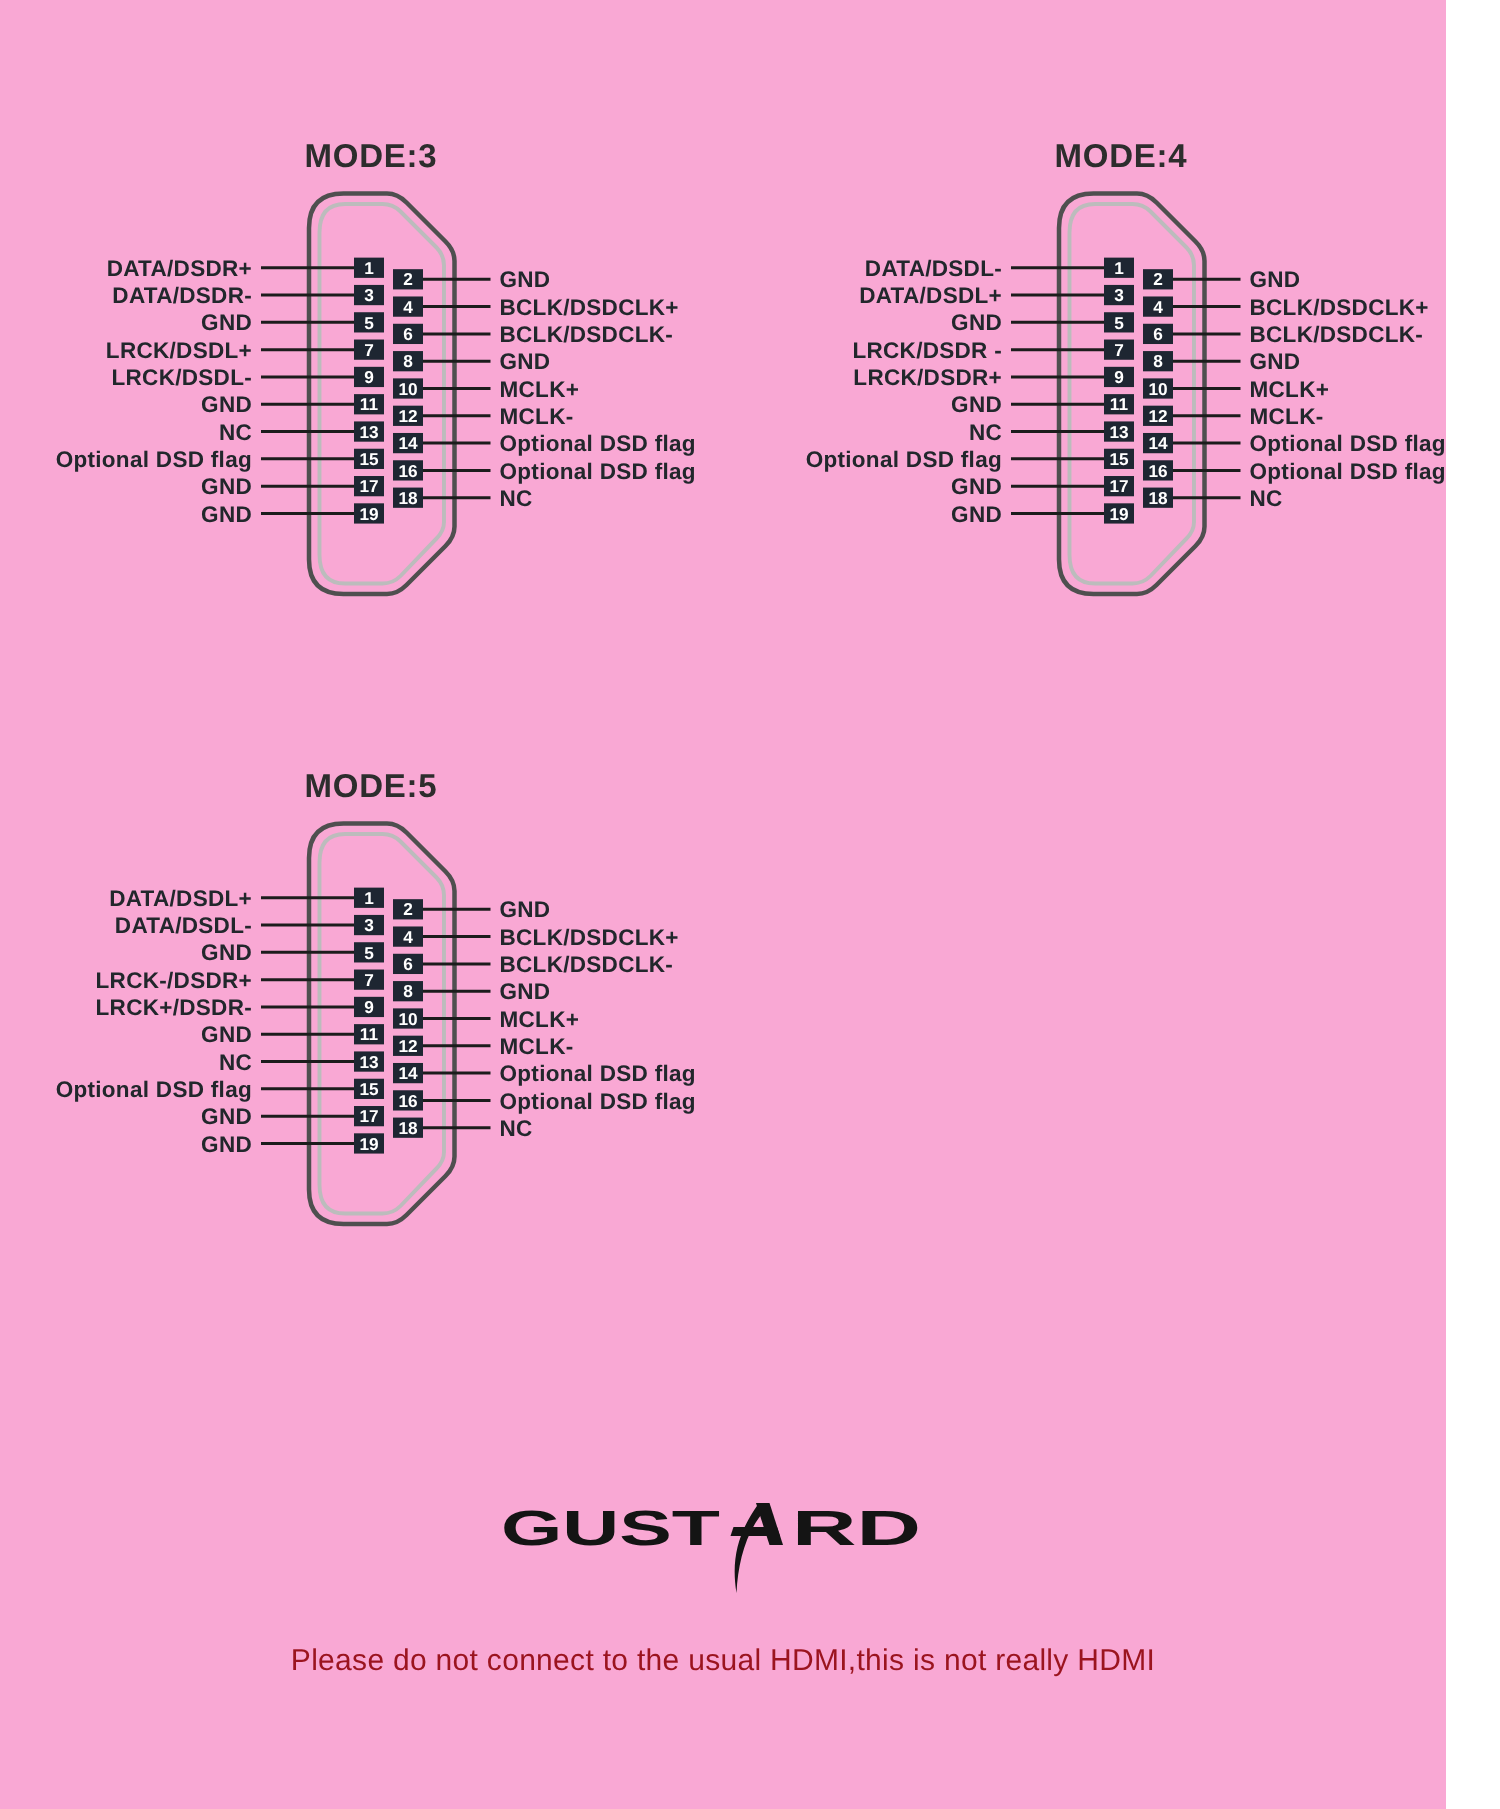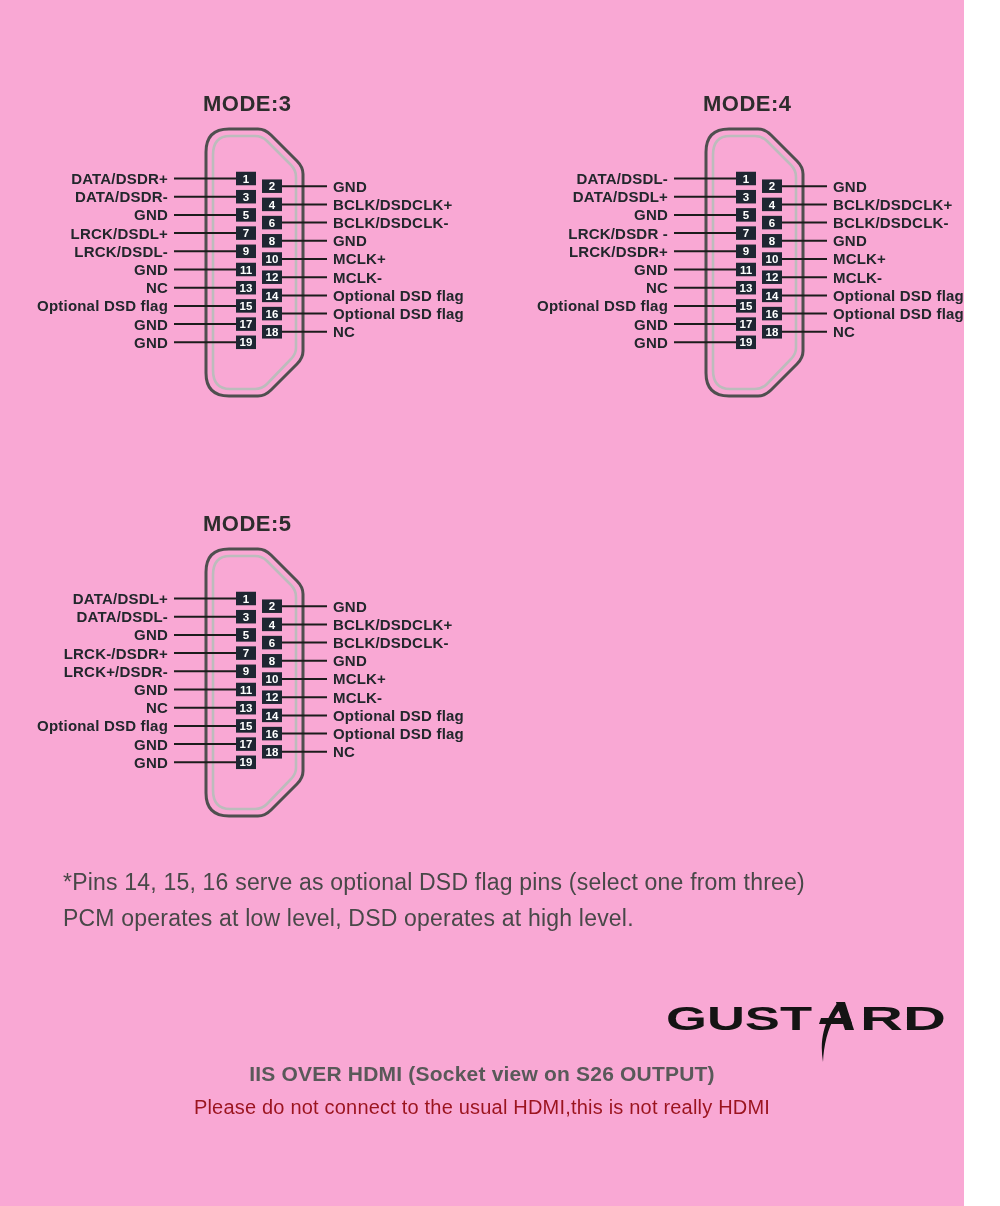--- a/index.html
+++ b/index.html
@@ -38,21 +38,21 @@
   .shell-outer { fill: none; stroke: var(--shell-outer-color, #4f4f4f); stroke-width: 3;   stroke-linejoin: round; }
   .shell-inner { fill: none; stroke: var(--shell-inner-color, #bcbcbc); stroke-width: 2.6; stroke-linejoin: round; }
 
   .footnote {
     position: absolute; left: 63px; top: 864px;
     font-size: 23px; line-height: 36px; color: #484848;
     white-space: nowrap; letter-spacing: 0.2px;
   }
   .brand-wrap {
     position: absolute; left: 0; top: 998px; width: 100%;
-    display: flex; justify-content: flex-end;
+    display: flex; justify-content: center;
   }
   .brand-txt {
     font-family: "Liberation Sans", sans-serif;
     font-size: 33px; font-weight: bold;
     fill: var(--brand-color, #141414);
   }
   .brand-glyph { fill: var(--brand-color, #141414); }
   .subtitle {
     position: absolute; left: 0; top: 1062px; width: 100%;
     text-align: center; font-size: 21px; font-weight: bold;
@@ -308,31 +308,26 @@
       <line x1="281" y1="235.6" x2="327" y2="235.6" class="pin-line"></line>
       <rect x="262" y="228.85" width="20" height="13.5" class="pin-box"></rect>
       <text x="272" y="235.6" dy="0.36em" text-anchor="middle" class="pin-num">16</text>
       <text x="333" y="235.6" dy="0.36em" text-anchor="start" class="pin-label">Optional DSD flag</text>
       <line x1="281" y1="253.8" x2="327" y2="253.8" class="pin-line"></line>
       <rect x="262" y="247.05" width="20" height="13.5" class="pin-box"></rect>
       <text x="272" y="253.8" dy="0.36em" text-anchor="middle" class="pin-num">18</text>
       <text x="333" y="253.8" dy="0.36em" text-anchor="start" class="pin-label">NC</text>
     </svg>
 
-  <div class="footnote">
-    <div>*Pins 14, 15, 16 serve as optional DSD flag pins (select one from three)</div>
-    <div>PCM operates at low level, DSD operates at high level.</div>
-  </div>
 
   <div class="brand-wrap">
     <svg width="300" height="66" viewBox="0 0 300 66">
       <text class="brand-txt" x="2" y="32" textLength="146" lengthAdjust="spacingAndGlyphs">GUST</text>
       <path class="brand-glyph" d="M 174 4 C 161 22, 155 40, 159 64 C 160 44, 165 24, 177 10 Z"></path>
       <path class="brand-glyph" d="M 172 4 L 181 4 L 190 32 L 181 32 Z"></path>
       <path class="brand-glyph" d="M 157 20 L 186 20 L 188 26 L 155 26 Z"></path>
       <text class="brand-txt" x="196" y="32" textLength="86" lengthAdjust="spacingAndGlyphs">RD</text>
     </svg>
   </div>
 
-  <div class="subtitle">IIS OVER HDMI (Socket view on S26 OUTPUT)</div>
   <div class="warning">Please do not connect to the usual HDMI,this is not really HDMI</div>
 
 </div>
 
 </body></html>

